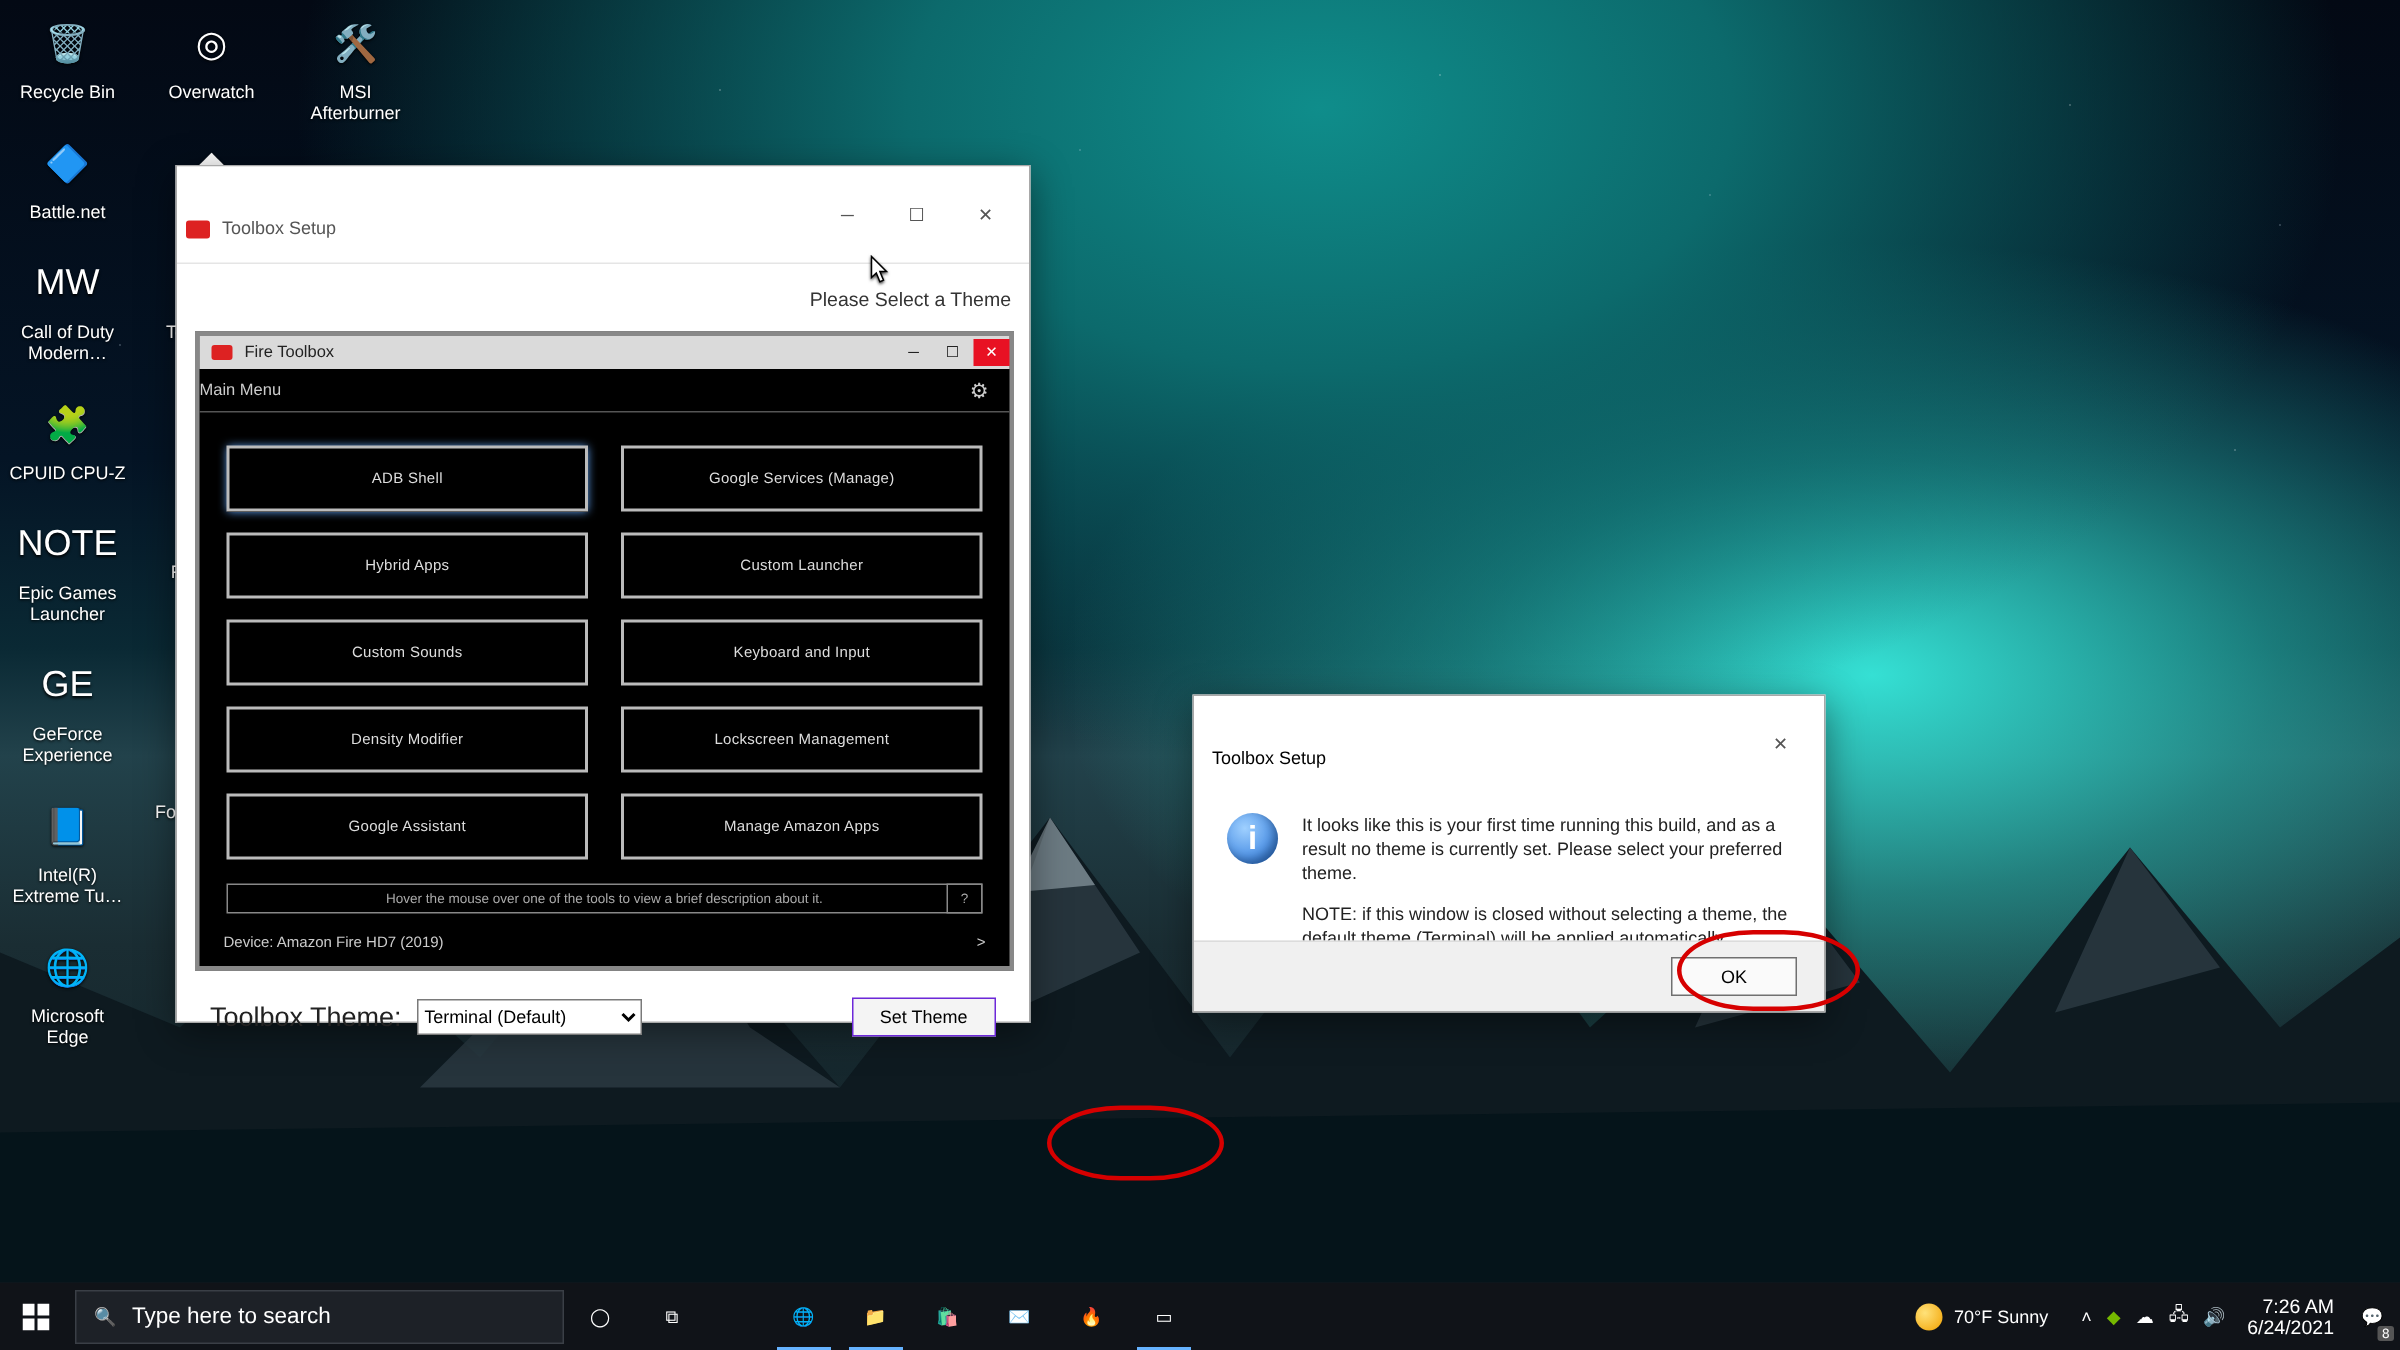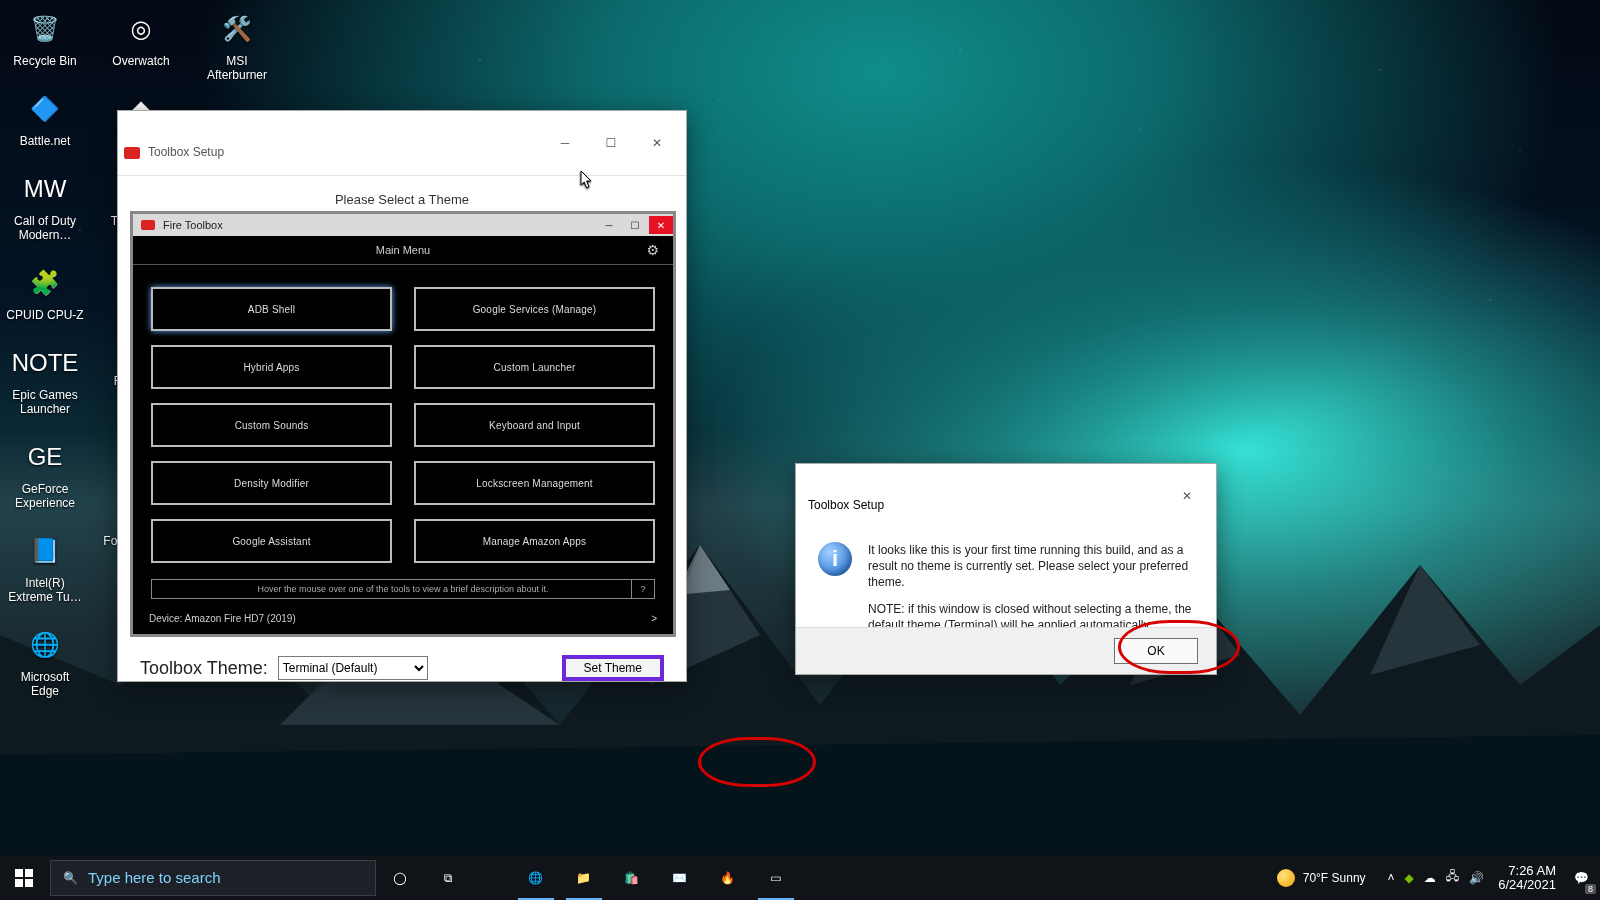--- a/index.html
+++ b/index.html
@@ -38,47 +38,47 @@
   
   .win{position:absolute;background:#fff;color:#000;border:1px solid #a8a8a8;
     box-shadow:0 6px 24px rgba(0,0,0,.45)}
   #winMain{left:117px;top:110px;width:568px;height:570px}
   .titlebar{height:32px;display:flex;align-items:flex-end;padding:16px 6px;
     background:#fff;border-bottom:1px solid #e5e5e5;font-size:12px;color:#555}
   .titlebar .appico{width:16px;height:12px;background:#d22;border-radius:2px;margin-right:8px}
   .titlebar .spacer{flex:1}
   .titlebar .wbtn{width:46px;height:32px;display:flex;align-items:center;justify-content:center;color:#555}
   .wcontent{padding:10px 12px 12px}
-  .heading{text-align:center;font-size:13px;margin:6px 0 4px;color:#333}
+  .heading{text-align:right;font-size:13px;margin:6px 0 14px;color:#333}
 
   
   .pv{margin:0 auto;width:540px;border:3px solid #888;background:#000}
   .pv .pvtitle{height:22px;background:#dadada;display:flex;align-items:center;font-size:11px;color:#222}
   .pv .pvtitle .pico{width:14px;height:10px;background:#d22;border-radius:2px;margin:0 8px}
   .pv .pvtitle .spacer{flex:1}
   .pv .pvtitle .pb{width:24px;height:18px;margin-left:2px;display:flex;align-items:center;justify-content:center;font-size:10px}
   .pv .pvtitle .pbx{background:#e81123;color:#fff}
-  .pv .pvbar{height:28px;border-bottom:1px solid #555;display:flex;align-items:center;justify-content:center;
+  .pv .pvbar{height:28px;border-bottom:1px solid #555;display:flex;align-items:center;
     color:#ccc;font-size:11px;position:relative}
   .pv .gear{position:absolute;right:14px;top:6px;color:#ccc;font-size:14px}
   .pv .grid{display:grid;grid-template-columns:1fr 1fr;gap:14px 22px;padding:22px 18px 10px}
   .pv .cell{height:40px;border:2px solid #bbb;display:flex;align-items:center;justify-content:center;
     font-size:10px;color:#ddd;letter-spacing:.2px}
   .pv .cell:first-child{box-shadow:0 0 6px #6af}
   .pv .hint{margin:6px 18px;height:18px;border:1px solid #888;color:#aaa;font-size:9px;
     display:flex;align-items:center;justify-content:center;position:relative}
   .pv .help{position:absolute;right:-1px;top:-1px;bottom:-1px;width:22px;border:1px solid #888;
     display:flex;align-items:center;justify-content:center}
   .pv .dev{padding:8px 16px 10px;color:#ccc;font-size:10px;display:flex;justify-content:space-between}
 
   .themerow{display:flex;align-items:center;gap:10px;margin-top:18px;padding:0 10px}
   .themerow label{font-size:18px;color:#222}
   .themerow select{width:150px;height:24px;font-size:12px;border:1px solid #7a7a7a;background:#fff}
   .themerow .spacer{flex:1}
-  .setbtn{height:26px;padding:0 18px;font-size:12px;background:#f4f4f4;border:4px solid #6d28d9;cursor:pointer}
+  .setbtn{height:26px;padding:0 18px;font-size:12px;background:#f4f4f4;border:1px solid #6d28d9;cursor:pointer}
   .redring{position:absolute;border:3px solid #d60000;border-radius:50%/60%;pointer-events:none}
 
   
   #winMsg{left:795px;top:463px;width:420px;height:210px;background:#fff}
   #winMsg .titlebar{background:#fff;border-bottom:none}
   #winMsg .body{padding:14px 22px 0;display:flex;gap:16px;font-size:12px;color:#222;line-height:1.35}
   #winMsg .info{width:34px;height:34px;border-radius:50%;background:radial-gradient(circle at 35% 30%,#9fd0ff,#1b6bd6);
     color:#fff;font-weight:700;font-size:22px;display:flex;align-items:center;justify-content:center;flex:none;
     box-shadow:inset -3px -3px 6px rgba(0,0,0,.3)}
   #winMsg .msg p{margin:0 0 10px}
@@ -287,21 +287,21 @@
         <g fill="#fff">
       <rect x="0" y="0" width="8" height="8"></rect>
           <rect x="10" y="0" width="8" height="8"></rect>
       <rect x="0" y="10" width="8" height="8"></rect>
           <rect x="10" y="10" width="8" height="8"></rect>
         </g>
       </svg>
   </div>
   <div class="search">
     <span>🔍</span>
-    <span style="color:#7dd3fc;font-size:15px">Type here to search</span>
+    <span style="color:#ffffff;font-size:15px">Type here to search</span>
   </div>
   <div class="ti">◯</div>
   <div class="ti">⧉</div>
   <div style="width:40px"></div>
   <div class="ti active">🌐</div>
   <div class="ti active">📁</div>
   <div class="ti">🛍️</div>
   <div class="ti">✉️</div>
   <div class="ti">🔥</div>
   <div class="ti active">▭</div>

